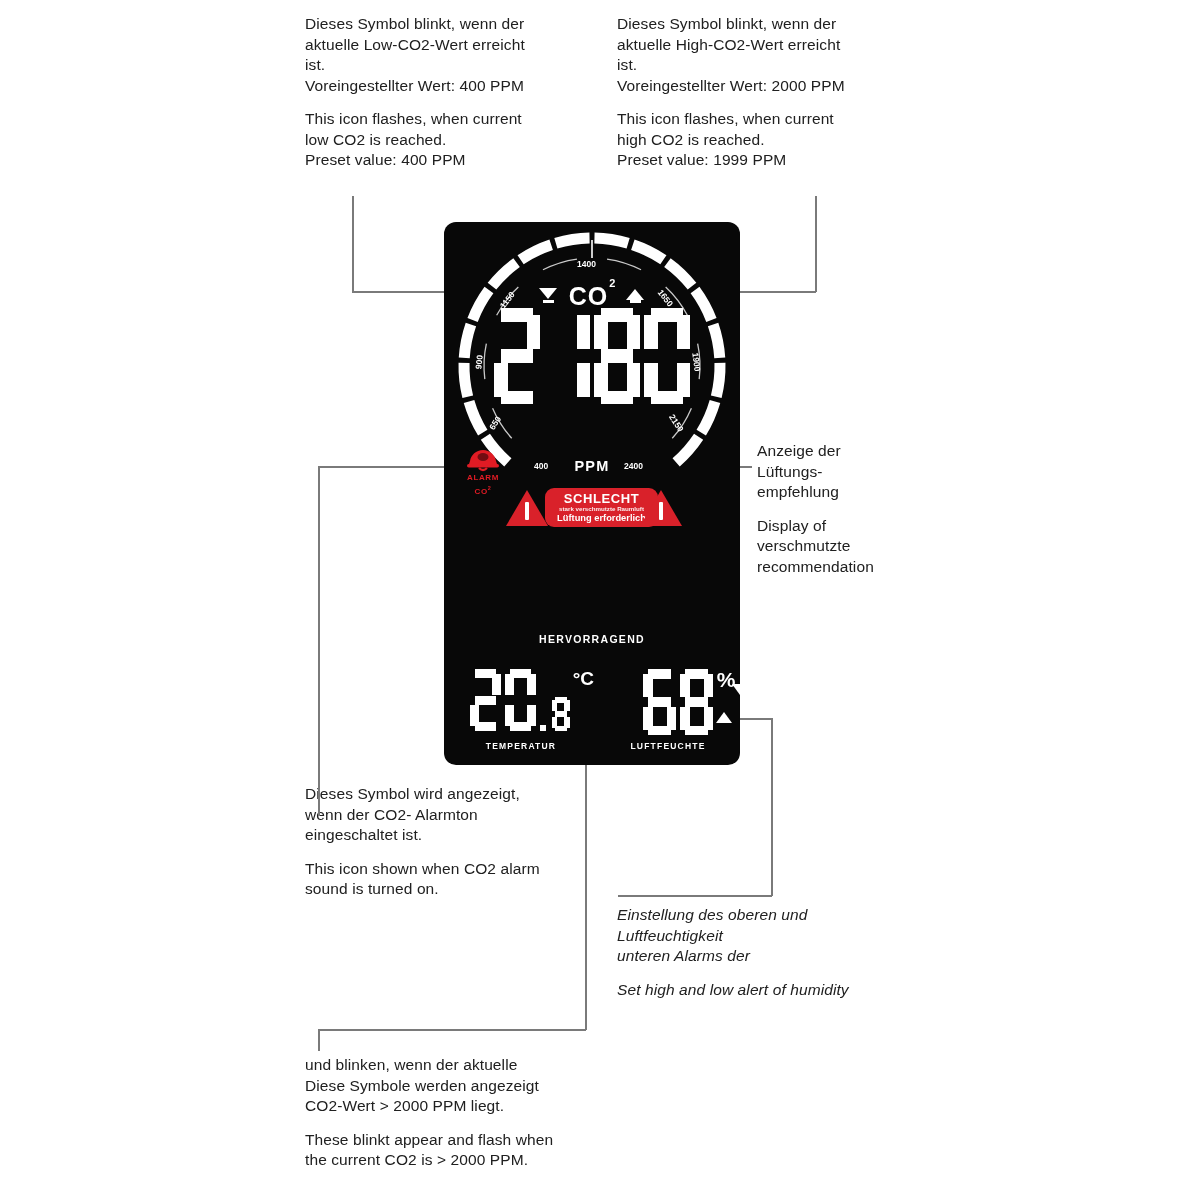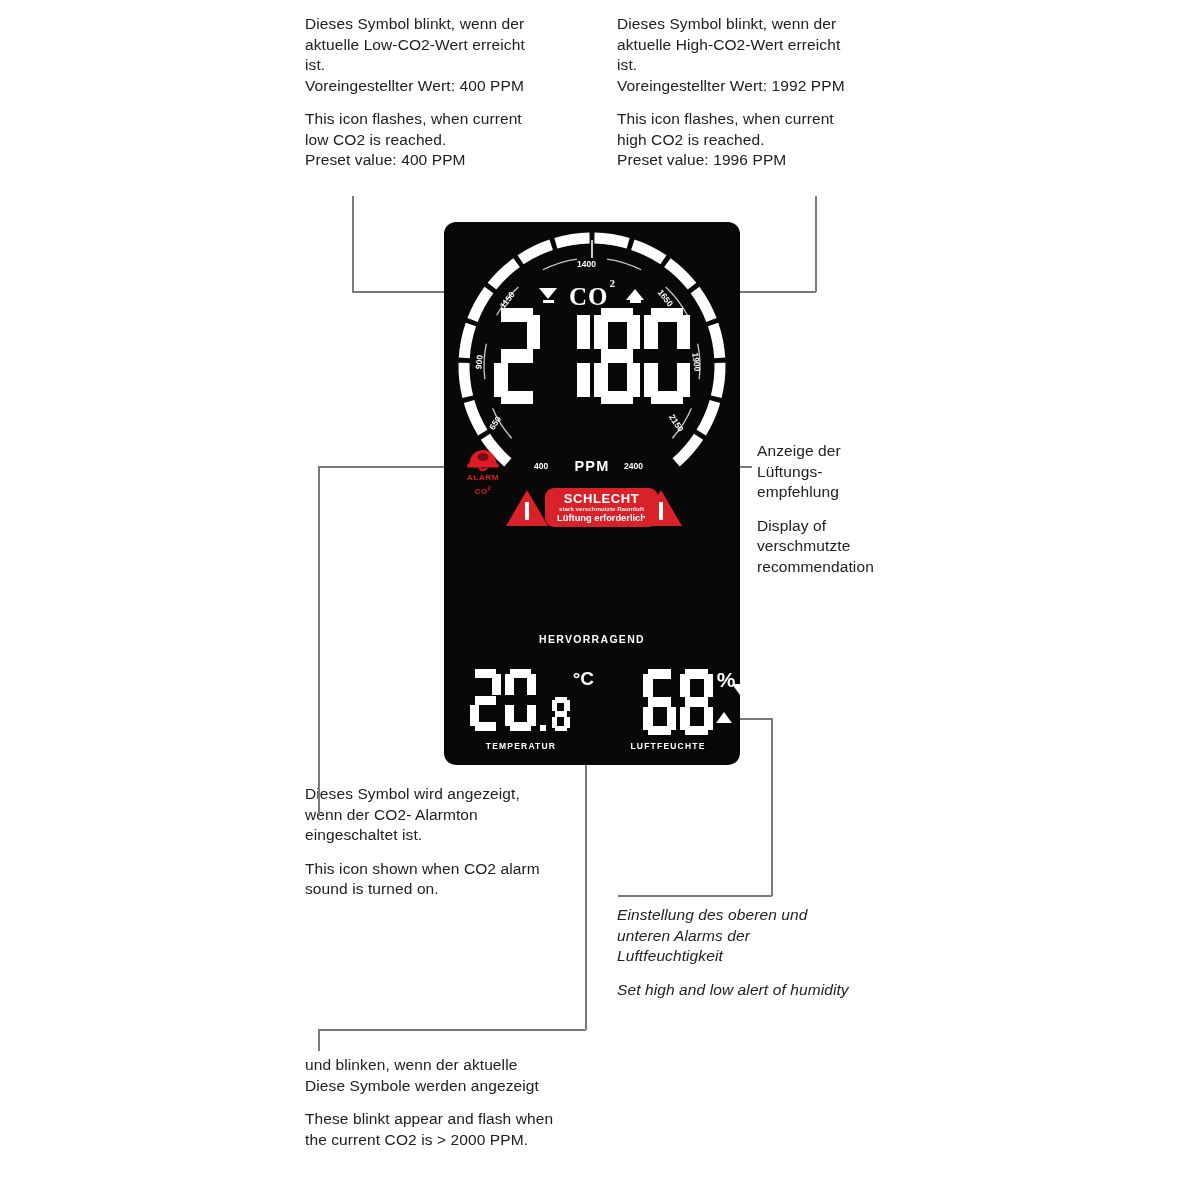--- a/index.html
+++ b/index.html
@@ -39,21 +39,21 @@
   }
 
   
   .co2row{
     position:absolute;left:0;right:0;top:62px;
     display:flex;align-items:center;justify-content:center;gap:11px;
     color:#fff;
   }
   .co2txt{
     font-size:25px;font-weight:700;letter-spacing:1px;
-    font-family:Liberation Serif, serif;line-height:1;
+    font-family:Liberation Sans, sans-serif;line-height:1;
     position:relative;
   }
   .co2txt sup{font-size:11px;position:relative;top:-9px;left:1px;}
 
   .tri-low,.tri-high{width:19px;height:19px;position:relative;}
   .tri-low::before{
     content:"";position:absolute;left:0;top:1px;
     border-left:9.5px solid transparent;border-right:9.5px solid transparent;
     border-top:11px solid #fff;
   }
@@ -155,25 +155,25 @@
     <div class="gap"></div>
     <p>This icon flashes, when current</p>
     <p>low CO2 is reached.</p>
     <p>Preset value: 400 PPM</p>
   </div>
 
   <div class="note" style="left:617px;top:14px;width:300px;">
     <p>Dieses Symbol blinkt, wenn der</p>
     <p>aktuelle High-CO2-Wert erreicht</p>
     <p>ist.</p>
-    <p>Voreingestellter Wert: 1992 PPM</p>
+    <p>Voreingestellter Wert: 2000 PPM</p>
     <div class="gap"></div>
     <p>This icon flashes, when current</p>
     <p>high CO2 is reached.</p>
-    <p>Preset value: 1996 PPM</p>
+    <p>Preset value: 1999 PPM</p>
   </div>
 
   <div class="note" style="left:757px;top:441px;width:180px;">
     <p>Anzeige der</p>
     <p>Lüftungs-</p>
     <p>empfehlung</p>
     <div class="gap"></div>
     <p>Display of</p>
     <p>verschmutzte</p>
     <p>recommendation</p>
@@ -183,29 +183,30 @@
     <p>Dieses Symbol wird angezeigt,</p>
     <p>wenn der CO2- Alarmton</p>
     <p>eingeschaltet ist.</p>
     <div class="gap"></div>
     <p>This icon shown when CO2 alarm</p>
     <p>sound is turned on.</p>
   </div>
 
   <div class="note" style="left:617px;top:905px;width:300px;font-style:italic;">
     <p>Einstellung des oberen und</p>
+    <p>Luftfeuchtigkeit</p>
     <p>unteren Alarms der</p>
-    <p>Luftfeuchtigkeit</p>
     <div class="gap"></div>
     <p>Set high and low alert of humidity</p>
   </div>
 
   <div class="note" style="left:305px;top:1055px;width:300px;">
     <p>und blinken, wenn der aktuelle</p>
     <p>Diese Symbole werden angezeigt</p>
+    <p>CO2-Wert &gt; 2000 PPM liegt.</p>
     <div class="gap"></div>
     <p>These blinkt appear and flash when</p>
     <p>the current CO2 is &gt; 2000 PPM.</p>
   </div>
 
   <div class="ln lnv" style="left:352px;top:196px;height:96px;"></div>
   <div class="ln lnh" style="left:352px;top:291px;width:200px;"></div>
 
   <div class="ln lnv" style="left:815px;top:196px;height:96px;"></div>
   <div class="ln lnh" style="left:636px;top:291px;width:180px;"></div>

